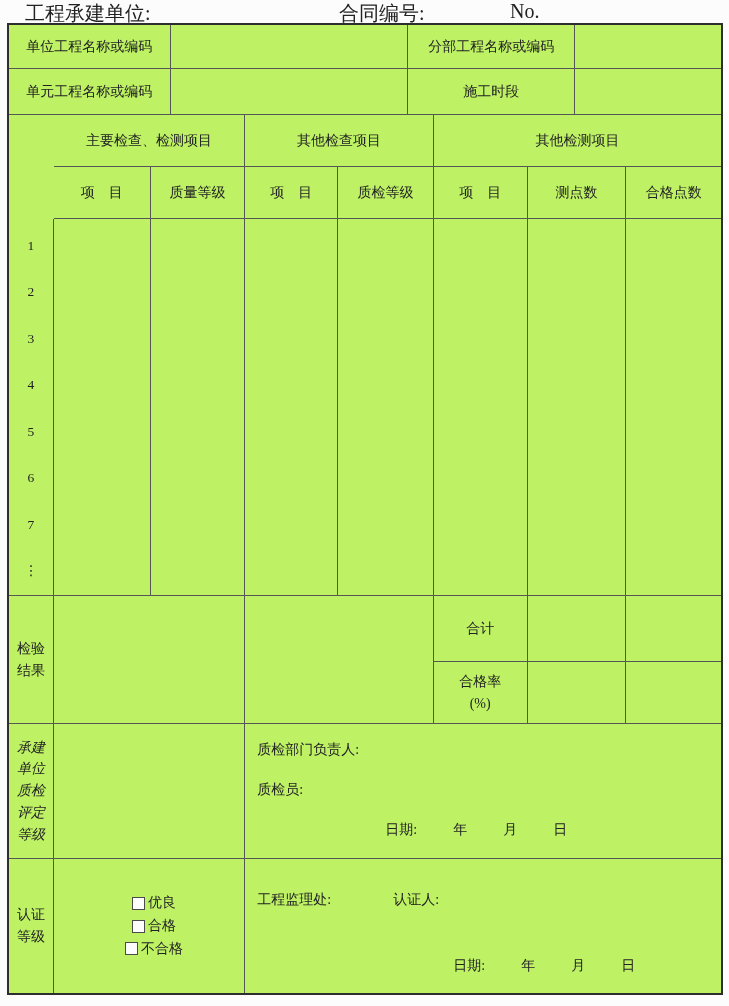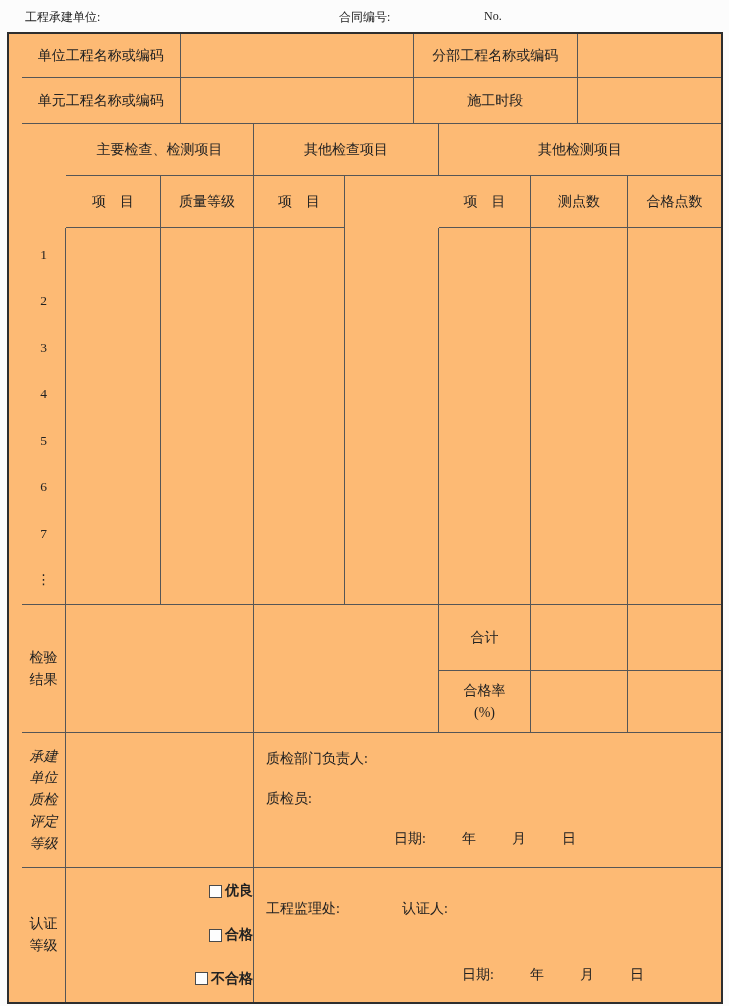--- a/index.html
+++ b/index.html
@@ -4,33 +4,32 @@
 <style>
   * { box-sizing: border-box; margin: 0; padding: 0; }
   html,body { width: 729px; height: 1006px; }
   body {
     background: #fcfcfc;
     font-family: "Liberation Serif", "DejaVu Serif", serif;
     color: #222;
     overflow: hidden;
   }
   
-  .page-top { position: relative; height: 23px; margin-top: 9px; font-size: 12px; }
+  .page-top { position: relative; height: 23px; font-size: 20px; }
   .page-top span { position: absolute; top: 0; white-space: nowrap; }
   .pt-contractor { left: 25px; }
   .pt-contract   { left: 339px; }
-  .pt-no         { left: 484px; text-align: center; }
+  .pt-no         { left: 510px; text-align: center; }
 
   
   .form-frame {
     margin-left: 7px;
     width: 716px;
     border: 2px solid #2e2e2e;
-    background: #fdba74;
-    padding-left: 13px;
+    background: #bef264;
   }
 
   
   .c {
     border-right: 1px solid #565656;
     border-bottom: 1px solid #565656;
     display: flex;
     align-items: center;
     justify-content: center;
     font-size: 14px;
@@ -80,26 +79,25 @@
     justify-content: flex-end;
     padding: 30px 10px 16px 12px;
     text-align: left;
   }
   .cert-line1 { display: flex; gap: 62px; white-space: nowrap; }
   .cert-cell .date-row { margin-top: auto; padding-left: 196px; }
 
   
   .checkbox-col {
     flex-direction: column;
-    align-items: flex-end;
+    align-items: center;
     justify-content: center;
-    gap: 22px;
+    gap: 1px;
     padding-left: 10px;
     text-align: left;
-    font-weight: bold;
   }
   .cb-item { display: flex; align-items: center; white-space: nowrap; }
   .cb-box {
     width: 13px; height: 13px;
     border: 1px solid #4a4a4a;
     display: inline-block;
     margin-right: 3px;
     background: #fdfdfd;
   }
 </style>
@@ -128,20 +126,21 @@
 
   <div class="main-grid">
 
     <div class="c" style="grid-row:1; grid-column:2 / span 2;">主要检查、检测项目</div>
     <div class="c" style="grid-row:1; grid-column:4 / span 2;">其他检查项目</div>
     <div class="c no-r" style="grid-row:1; grid-column:6 / span 3;">其他检测项目</div>
 
     <div class="c" style="grid-row:2; grid-column:2;">项　目</div>
     <div class="c" style="grid-row:2; grid-column:3;">质量等级</div>
     <div class="c" style="grid-row:2; grid-column:4;">项　目</div>
+    <div class="c" style="grid-row:2; grid-column:5;">质检等级</div>
     <div class="c" style="grid-row:2; grid-column:6;">项　目</div>
     <div class="c no-r" style="grid-row:2; grid-column:8;">合格点数</div>
     <div class="c" style="grid-row:2; grid-column:7;">测点数</div>
 
     <div class="c serial-col" style="grid-row:3; grid-column:1;">
       <div class="num">1</div>
       <div class="num">2</div>
       <div class="num">3</div>
       <div class="num">4</div>
       <div class="num">5</div>

